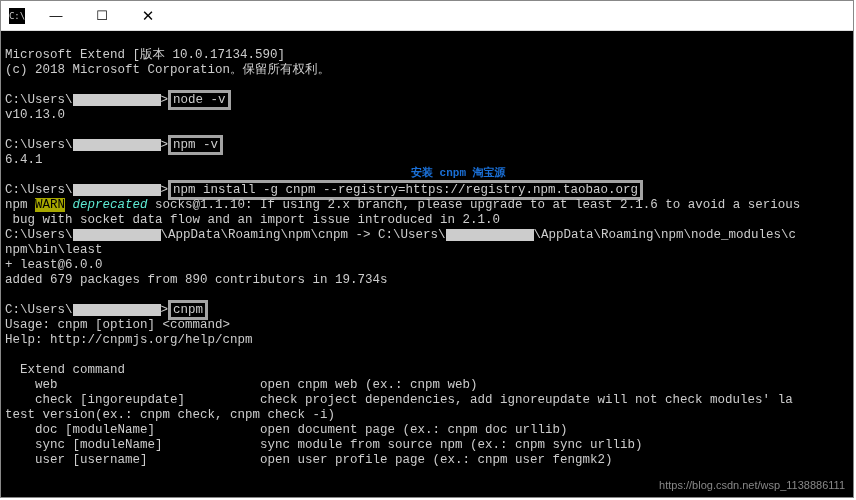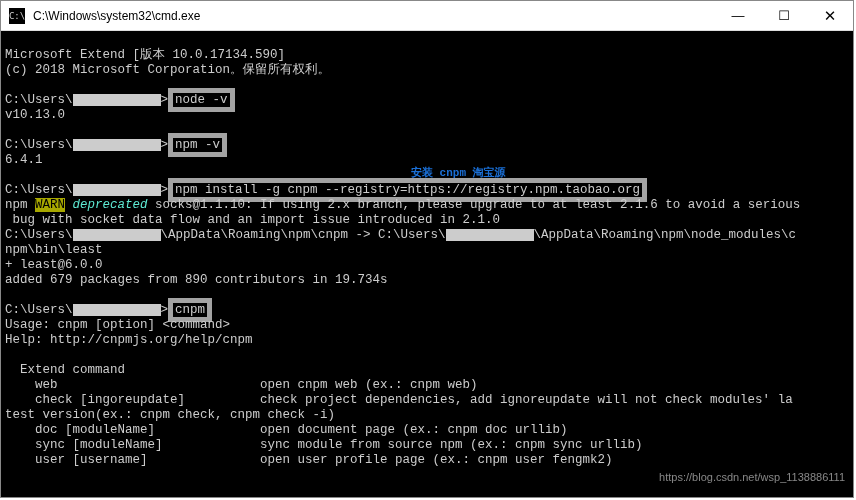--- a/index.html
+++ b/index.html
@@ -67,48 +67,47 @@
     position: relative;
   }
   .redacted {
     background: #ccc;
     color: #ccc;
     display: inline-block;
     height: 12px;
     vertical-align: middle;
   }
   .boxed {
-    border: 5px solid #a3a3a3;
+    border: 3px solid #a3a3a3;
     padding: 0 2px;
   }
   .warn-bg { background: #a8a800; color: #000; margin-top: 30px; }
   .purple { color: #5eead4; font-style: italic; }
   .blue-annot { color: #1a6fd6; font-weight: bold; }
   .annot-box {
     position: absolute;
     top: 135px;
     left: 410px;
     font-size: 11px;
   }
   .watermark {
     position: absolute;
-    bottom: 12px;
+    bottom: 4px;
     right: 8px;
     color: #888;
     font-size: 11px;
     font-family: Arial, sans-serif;
   }
 </style>
 </head>
 <body>
 
 <div class="window">
   <div class="titlebar">
     <span class="icon">C:\</span>
-    <span class="title">C:\Windows\system32\cmd.exe</span>
     <div class="win-controls">
       <div class="win-btn">—</div>
       <div class="win-btn">☐</div>
       <div class="win-btn close">✕</div>
     </div>
   </div>
 
   <div class="terminal">
 <span>Microsoft Extend [版本 10.0.17134.590]</span>
 <span>(c) 2018 Microsoft Corporation。保留所有权利。</span>

